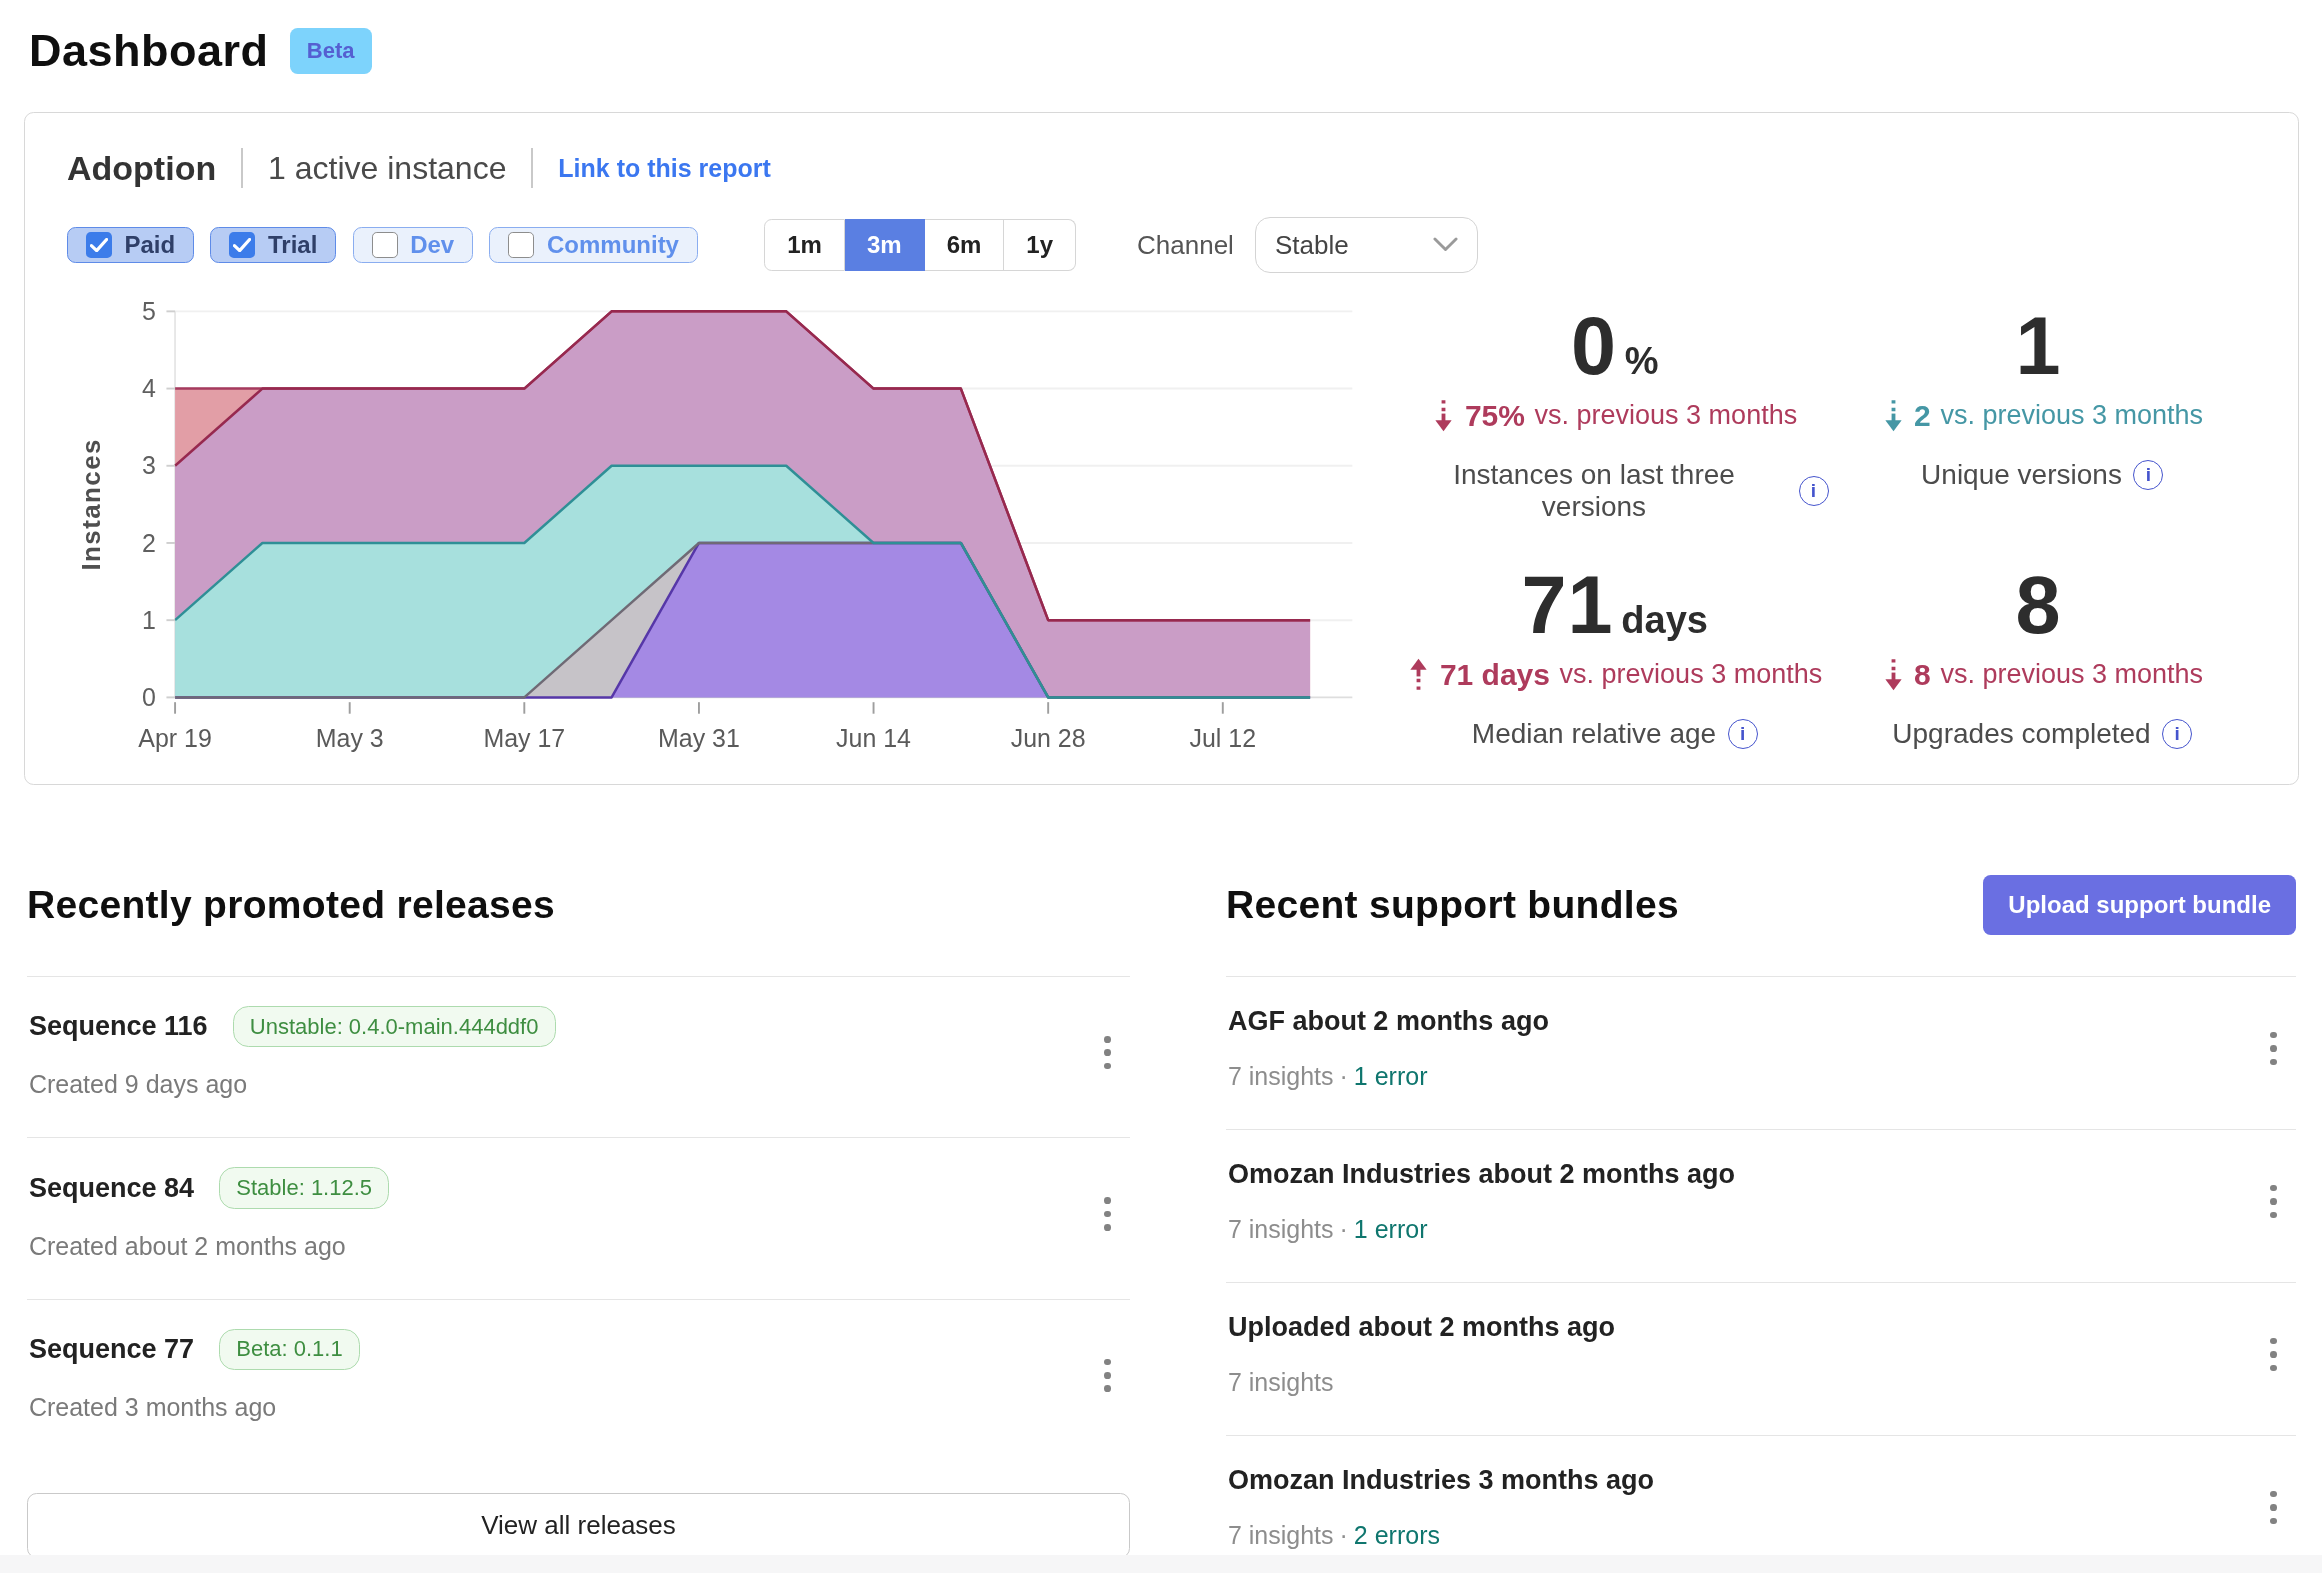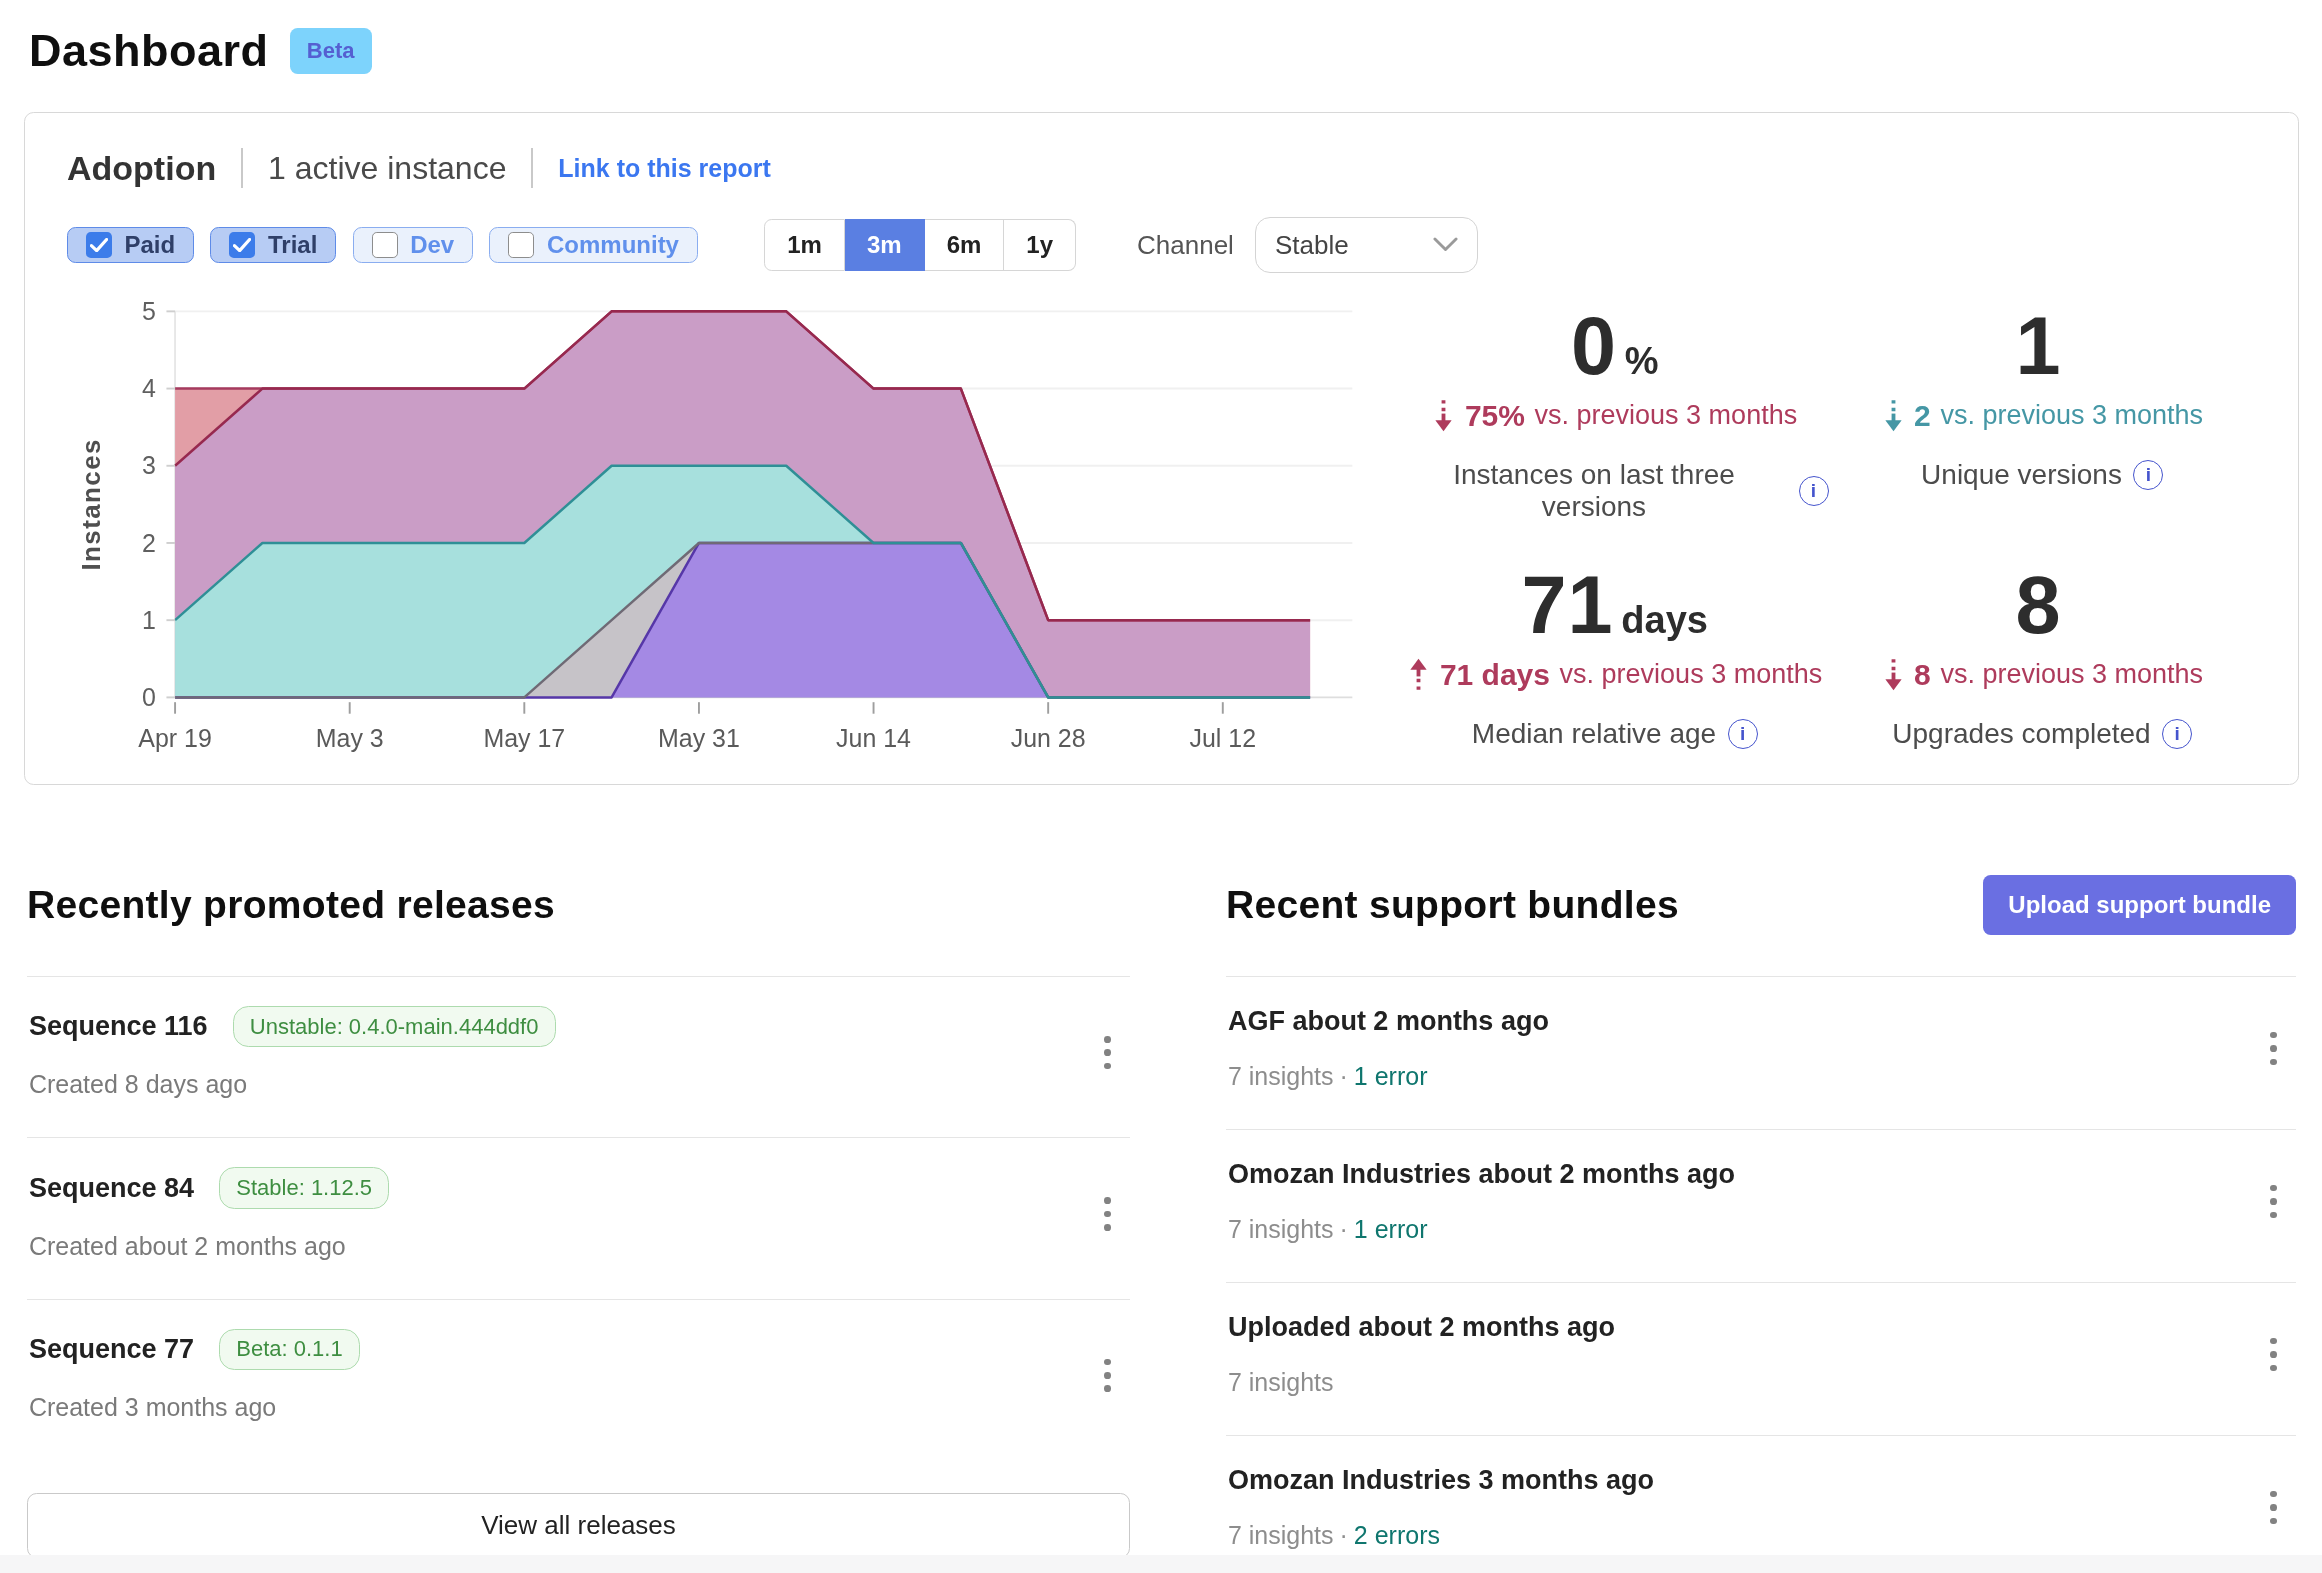--- a/index.html
+++ b/index.html
@@ -307,21 +307,21 @@
     <div class="sec-head">
       <div class="sec-title">Recently promoted releases</div>
     </div>
 
     <div class="row">
       <div class="left">
         <div class="name-line">
           <span class="row-name">Sequence 116</span>
           <span class="green-badge">Unstable: 0.4.0-main.444ddf0</span>
         </div>
-        <div class="row-meta">Created 8 days ago</div>
+        <div class="row-meta">Created 9 days ago</div>
       </div>
       <button class="kebab-btn">
           <span class="kebab">
             <i></i>
             <i></i>
             <i></i>
           </span>
         </button>
     </div>
 

